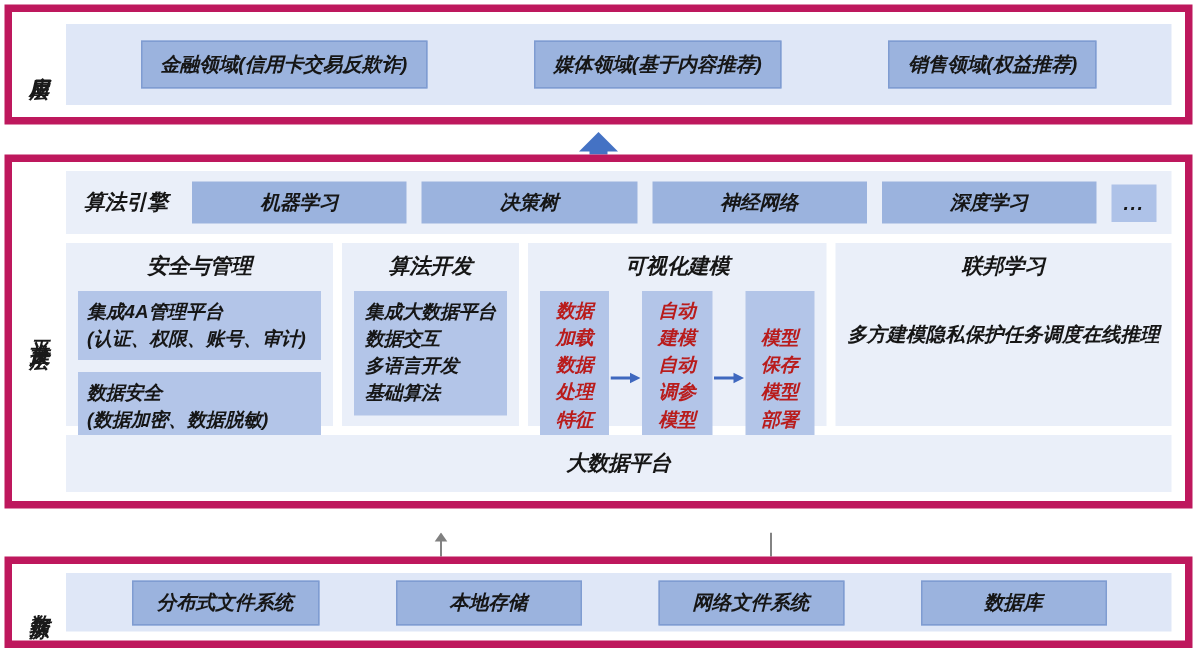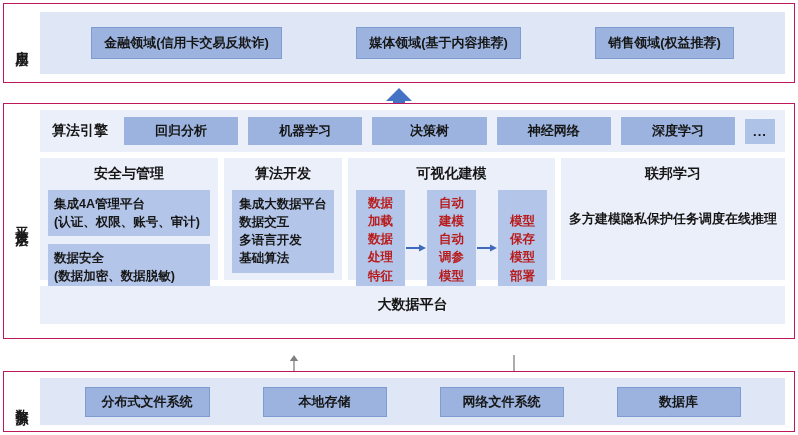--- a/index.html
+++ b/index.html
@@ -20,24 +20,25 @@
     position: relative;
     width: 798px;
     height: 435px;
     box-sizing: border-box;
   }
 
   
   .layer {
     position: absolute;
     box-sizing: border-box;
-    border: 1px solid #be185d;
+    border: 5px solid #be185d;
     background: #ffffff;
     display: flex;
     align-items: stretch;
+    font-style: italic;
   }
 
   .layer-label {
     flex: 0 0 auto;
     width: 34px;
     display: flex;
     align-items: center;
     justify-content: center;
     font-size: 13px;
     font-weight: bold;
@@ -309,21 +310,20 @@
       <polygon points="14,1 27,14 20,14 20,32 8,32 8,14 1,14" fill="#4472c4"></polygon>
     </svg>
   </div>
 
   <div class="layer" id="platform-layer">
     <div class="layer-label">平台技术层</div>
     <div class="layer-body">
 
       <div class="engine-row">
         <div class="engine-title">算法引擎</div>
-        <div class="engine-chip">回归分析</div>
         <div class="engine-chip">机器学习</div>
         <div class="engine-chip">决策树</div>
         <div class="engine-chip">神经网络</div>
         <div class="engine-chip">深度学习</div>
         <div class="engine-chip ellipsis">...</div>
       </div>
 
       <div class="card-row">
 
         <div class="card" id="card-security">

